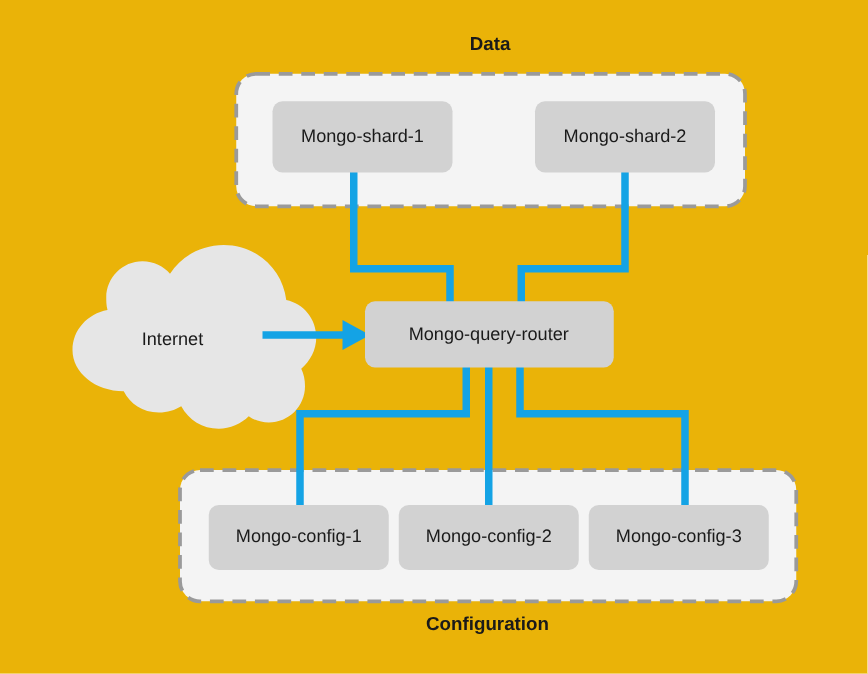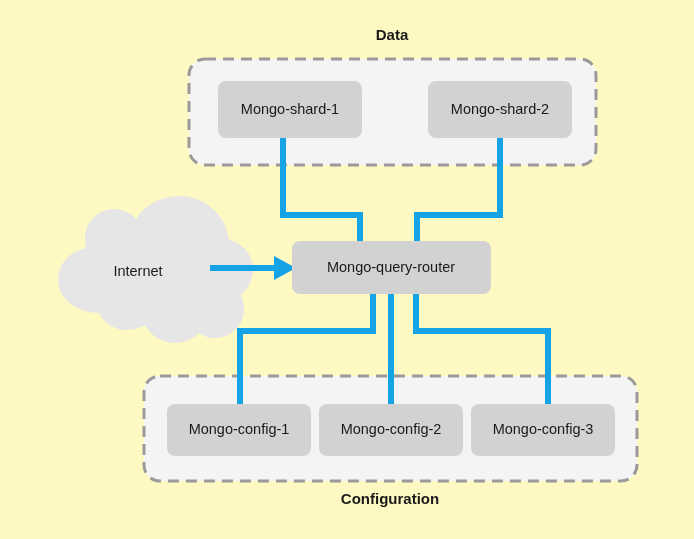--- a/index.html
+++ b/index.html
@@ -11,21 +11,21 @@
   body {
     width: 694px;
     height: 539px;
     overflow: hidden;
     font-family: "Liberation Sans", sans-serif;
   }
   #diagram-root {
     position: relative;
     width: 694px;
     height: 539px;
-    background: #fef9c3;
+    background: #eab308;
   }
   svg#diagram-svg {
     display: block;
     width: 694px;
     height: 539px;
   }
   .group-label {
     font-family: "Liberation Sans", sans-serif;
     font-size: 15px;
     font-weight: bold;

